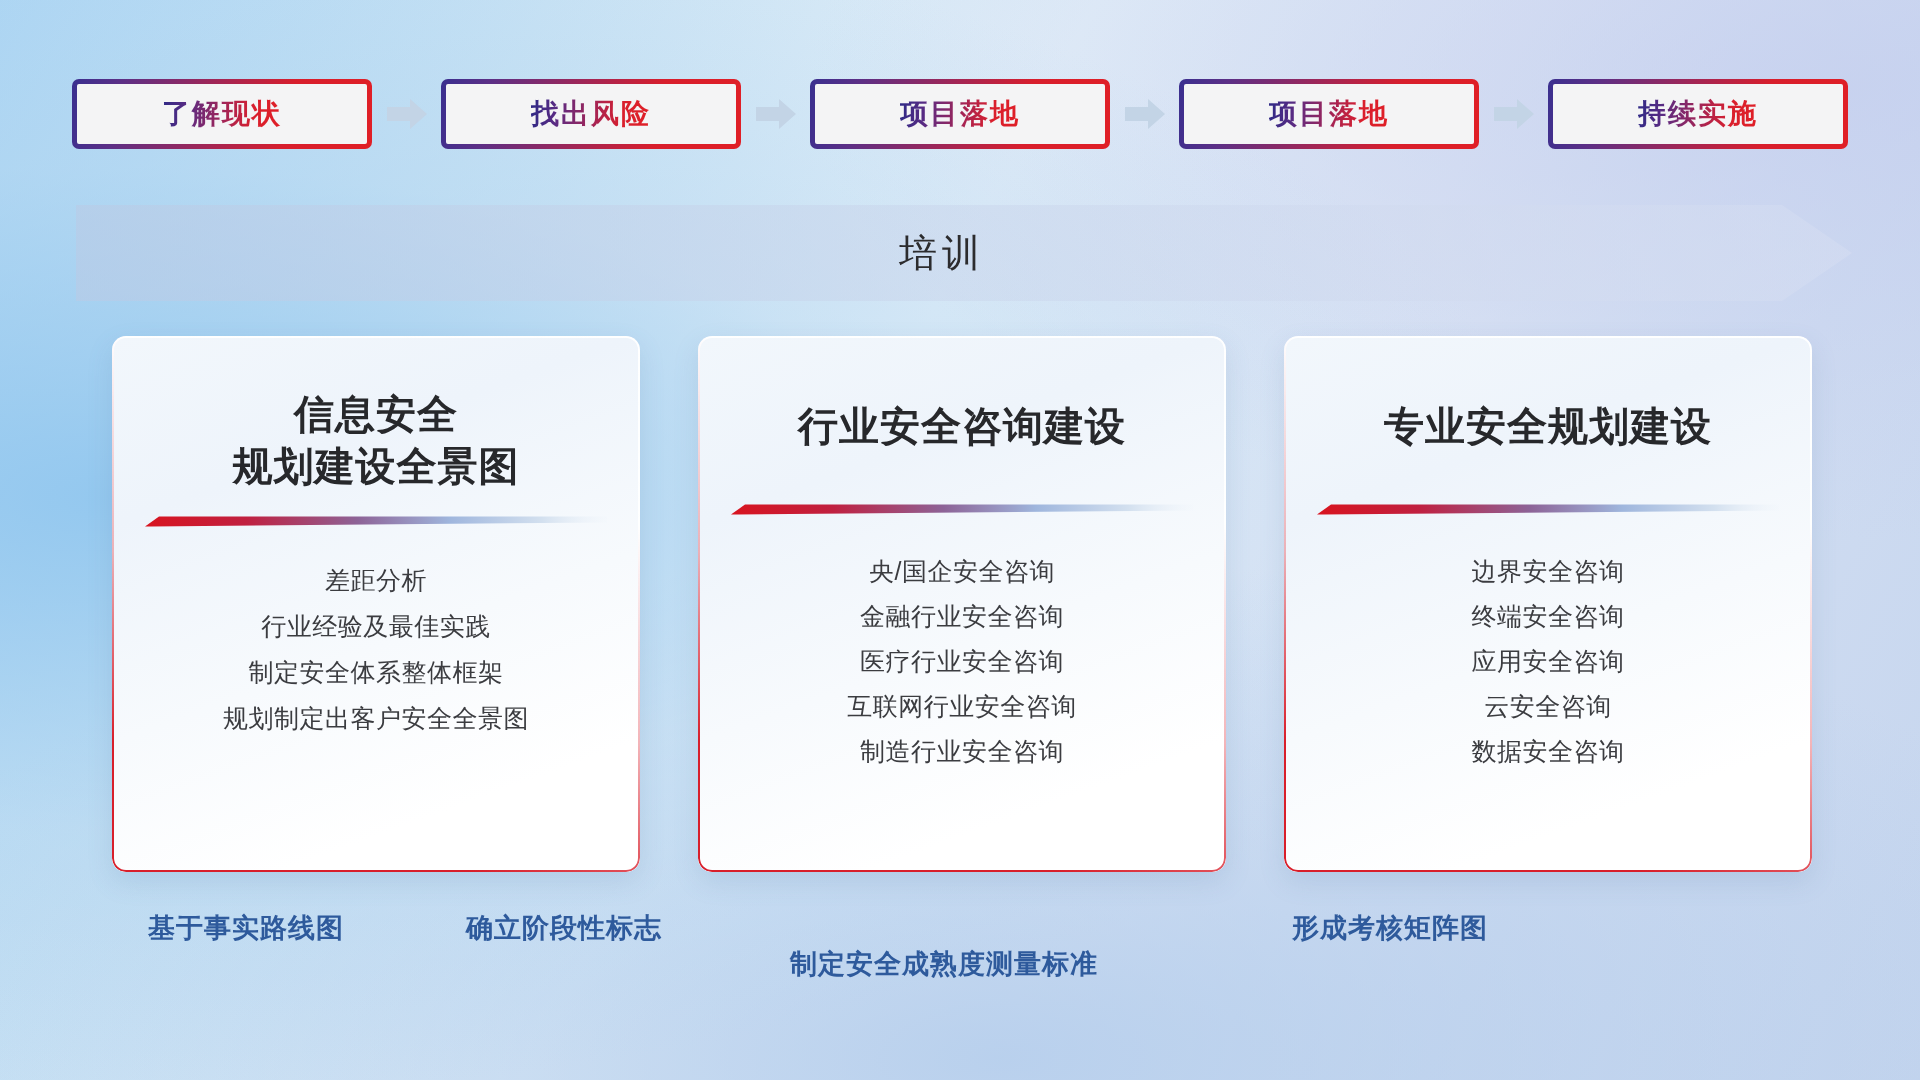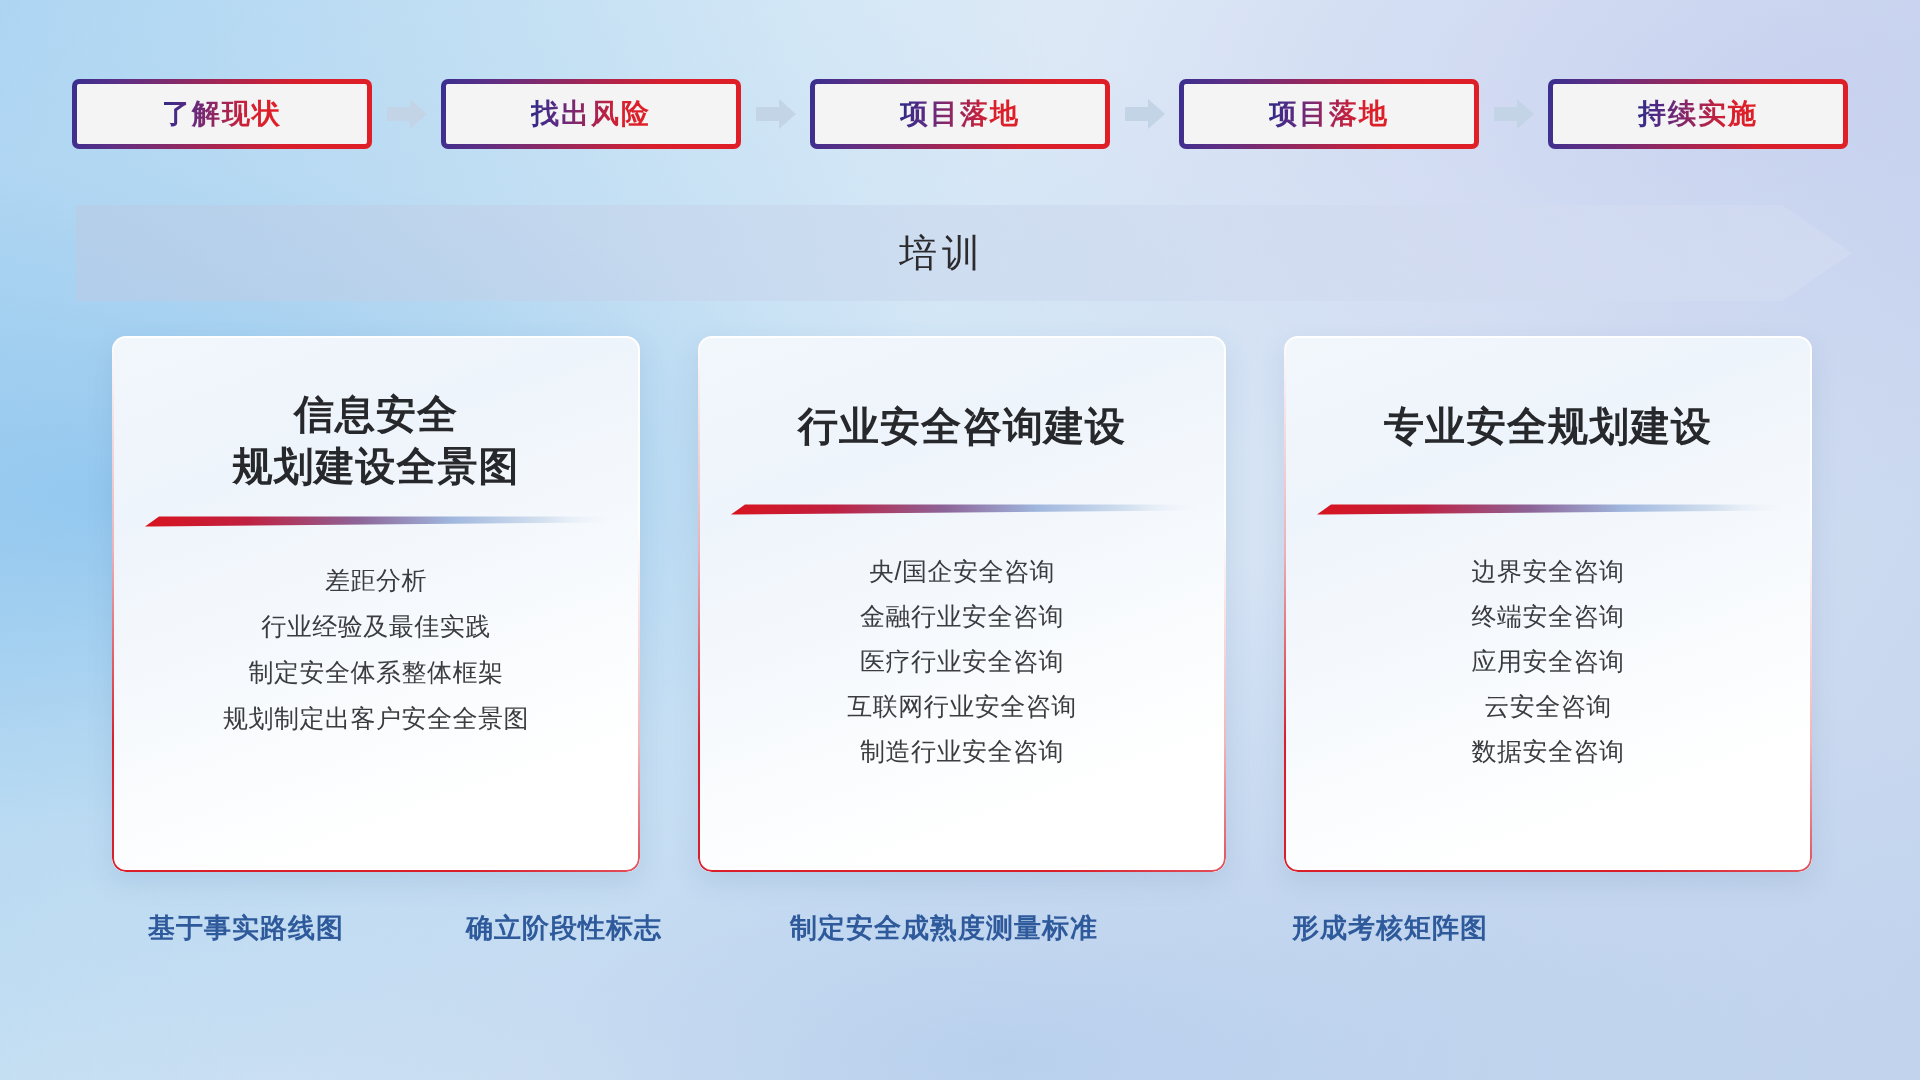--- a/index.html
+++ b/index.html
@@ -345,17 +345,17 @@
           <li>云安全咨询</li>
           <li>数据安全咨询</li>
         </ul>
       </div>
     </div>
   </div>
 
   <div id="footers">
     <div class="footer-label" style="left: 132px; margin-left: 16px;">基于事实路线图</div>
     <div class="footer-label" style="left: 466px;">确立阶段性标志</div>
-    <div class="footer-label" style="left: 790px;">制定安全成熟度测量标准</div>
+    <div class="footer-label" style="left: 790px; margin-top: 36px;">制定安全成熟度测量标准</div>
     <div class="footer-label" style="left: 1292px;">形成考核矩阵图</div>
   </div>
 
 </div>
 
 </body></html>

